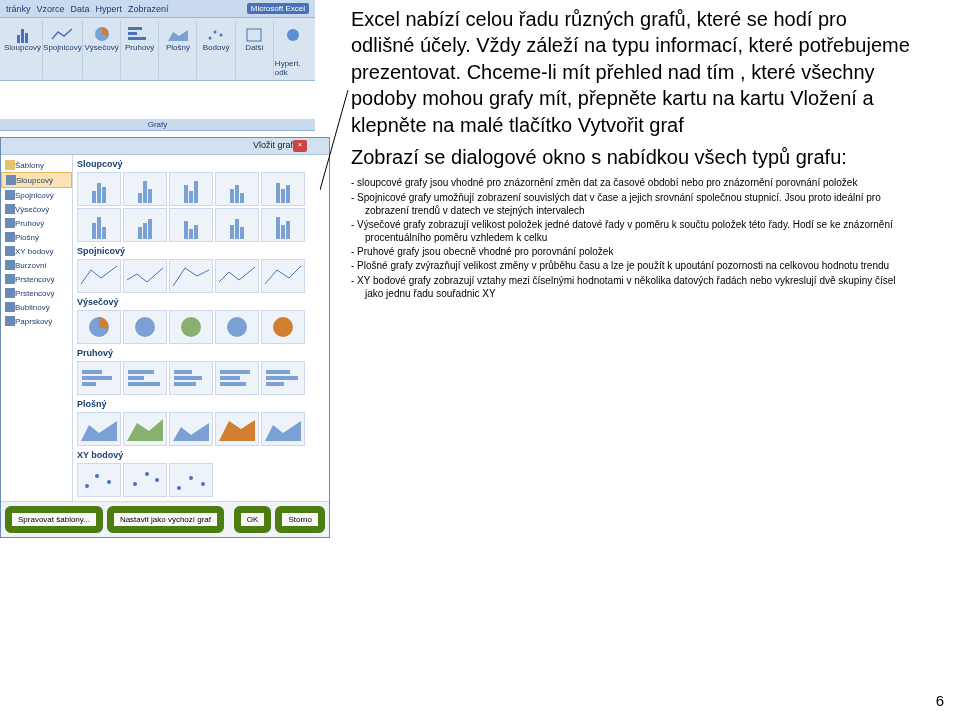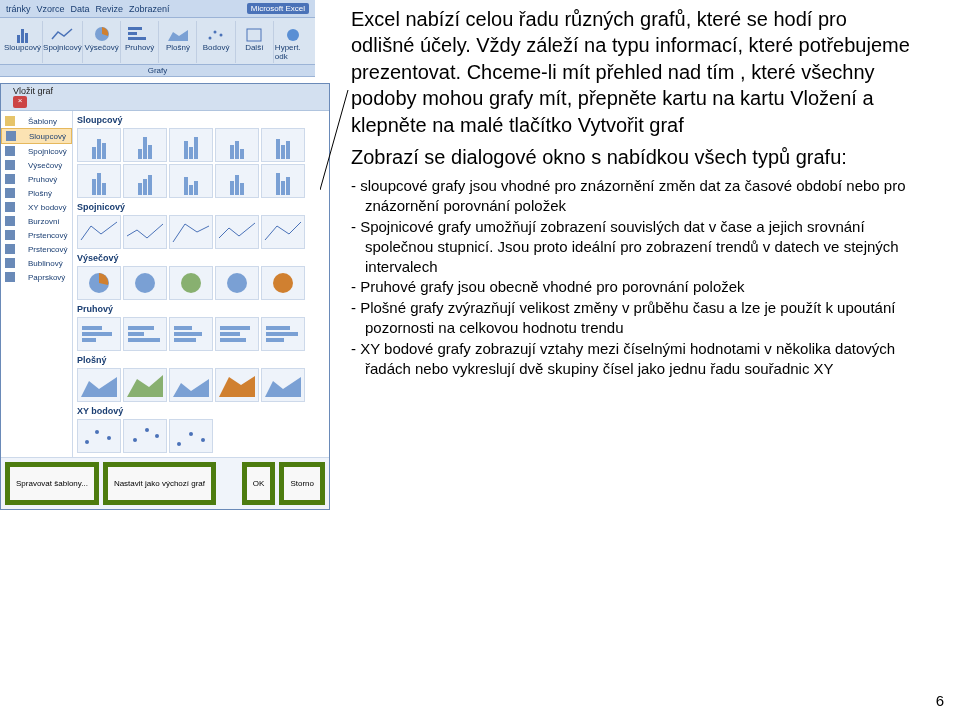--- a/index.html
+++ b/index.html
@@ -48,73 +48,73 @@
   .chart-type-btn {
     display: flex;
     flex-direction: column;
     align-items: center;
     font-size: 8px;
     color: #1a3e72;
     width: 40px;
     padding: 2px 1px;
     border-right: 1px solid #c0cee2;
   }
-  .chart-type-btn:last-child { border-right: none; }
+  .chart-type-btn:last-child { border-right: none; gap: 16px; }
   .chart-type-btn .icon {
     width: 24px; height: 20px;
     display: flex; align-items: flex-end; justify-content: center;
     gap: 1px;
   }
   .mini-bar { width: 3px; background: #4a72b8; }
   .ribbon-group-label {
     background: #c9d9ee;
     font-size: 8px;
     color: #1a3e72;
     text-align: center;
     padding: 1px 0;
     border-bottom: 1px solid #9bb3d6;
+    margin-top: 38px;
   }
 
   
   .dialog {
     margin-top: 6px;
     border: 1px solid #6a8ab8;
     background: #f4f7fb;
     font-size: 9px;
     width: 330px;
   }
   .dialog-titlebar {
     background: #d3e0f0;
-    padding: 2px 12px;
+    padding: 2px 22px;
     font-size: 9px;
     color: #222;
     display: flex;
-    justify-content: center;
+    justify-content: flex-end;
     border-bottom: 1px solid #b0c4de;
-    flex-direction: column;
   }
   .dialog-titlebar .close {
     background: #c44;
     color: #fff;
     width: 14px; height: 12px;
     font-size: 8px;
     text-align: center;
     border-radius: 2px;
   }
   .dialog-body { display: flex; }
   .dlg-sidebar {
     width: 72px;
     background: #fff;
     border-right: 1px solid #cdd9ea;
     padding: 3px 0;
   }
   .dlg-sidebar-item {
     display: flex;
     align-items: center;
-    gap: 13px;
+    gap: 0;
     padding: 2px 4px;
     font-size: 8px;
     color: #1a3e72;
   }
   .dlg-sidebar-item.selected {
     background: #fbe3b3;
     border: 1px solid #e6b85c;
   }
   .dlg-sidebar-item .sb-ico {
     width: 10px; height: 10px;
@@ -153,24 +153,24 @@
   .dlg-footer {
     display: flex;
     gap: 4px;
     padding: 4px;
     border-top: 1px solid #cdd9ea;
     justify-content: flex-end;
     background: #f0f4fa;
   }
   .dlg-footer button {
     font-size: 8px;
-    padding: 12px 6px;
+    padding: 2px 6px;
     background: #f8f8f8;
-    border: 5px solid #4d7c0f;
-    border-radius: 0;
+    border: 7px solid #4d7c0f;
+    border-radius: 6px;
   }
   .dlg-footer .left-btns {
     margin-right: auto;
     display: flex;
     gap: 4px;
   }
 
   
   .text-col {
     position: absolute;
@@ -179,21 +179,21 @@
     width: 595px;
     padding: 6px 25px 6px 6px;
     line-height: 1.32;
   }
   .heading {
     font-size: 20px;
     font-weight: normal;
     margin-bottom: 4px;
   }
   .para { font-size: 20px; margin-bottom: 6px; }
-  .para-indented { font-size: 15px; margin-left: 14px; text-indent: -14px; margin-bottom: 1px; }
+  .para-indented { font-size: 10px; margin-left: 14px; text-indent: -14px; margin-bottom: 1px; }
 
   
   .callout-line {
     position: absolute;
     left: 320px; top: 90px;
     width: 30px;
     height: 100px;
     pointer-events: none;
   }
 
@@ -206,21 +206,21 @@
 </style>
 </head>
 <body>
 
 <div class="excel-mock">
 
   <div class="ribbon-tabs">
     <span>tránky</span>
     <span>Vzorce</span>
     <span>Data</span>
-    <span>Revize</span>
+    <span>Hypert</span>
     <span>Zobrazení</span>
     <span class="title-scrap">Microsoft Excel</span>
   </div>
 
   <div class="ribbon-chart-row">
     <div class="chart-type-btn">
       <span class="icon">
         <span class="mini-bar" style="height:8px"></span>
           <span class="mini-bar" style="height:14px"></span>
           <span class="mini-bar" style="height:10px"></span>
@@ -557,18 +557,19 @@
 
 <svg class="callout-line">
   <line x1="0" y1="100" x2="28" y2="0" stroke="#000" stroke-width="1"></line>
 </svg>
 
 <div class="text-col">
   <div class="para">Excel nabízí celou řadu různých grafů, které se hodí pro odlišné účely. Vždy záleží na typu informací, které potřebujeme prezentovat. Chceme-li mít přehled nad tím , které všechny podoby mohou grafy mít, přepněte kartu na kartu Vložení a klepněte na malé tlačítko Vytvořit graf</div>
   <div class="para">Zobrazí se dialogové okno s nabídkou všech typů grafu:</div>
   <div class="para-indented">- sloupcové grafy jsou vhodné pro znázornění změn dat za časové období nebo pro znázornění porovnání položek</div>
   <div class="para-indented">- Spojnicové grafy  umožňují zobrazení souvislých dat v čase a jejich srovnání společnou stupnicí. Jsou proto ideální pro zobrazení trendů v datech ve stejných intervalech</div>
+  <div class="para-indented">- Výsečové grafy zobrazují velikost položek jedné datové řady v poměru k součtu položek této řady. Hodí se ke znázornění procentuálního poměru vzhledem k celku</div>
   <div class="para-indented">- Pruhové grafy jsou obecně vhodné pro porovnání položek</div>
   <div class="para-indented">- Plošné grafy zvýrazňují velikost změny v průběhu času a lze je použít k upoutání pozornosti na celkovou hodnotu trendu</div>
   <div class="para-indented">- XY bodové grafy zobrazují vztahy mezi číselnými hodnotami v několika datových řadách nebo vykreslují dvě skupiny čísel jako jednu řadu souřadnic XY</div>
 </div>
 
 <div class="page-num">6</div>
 
 </body></html>

